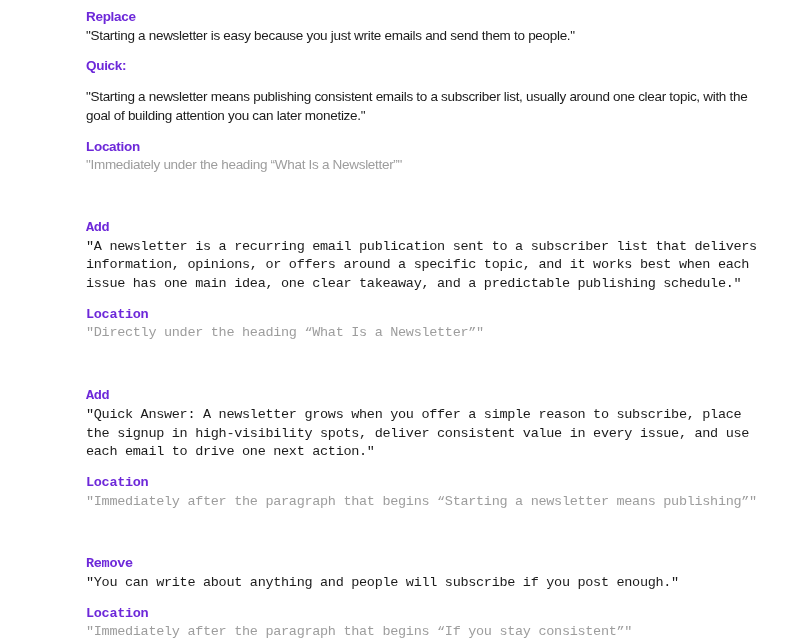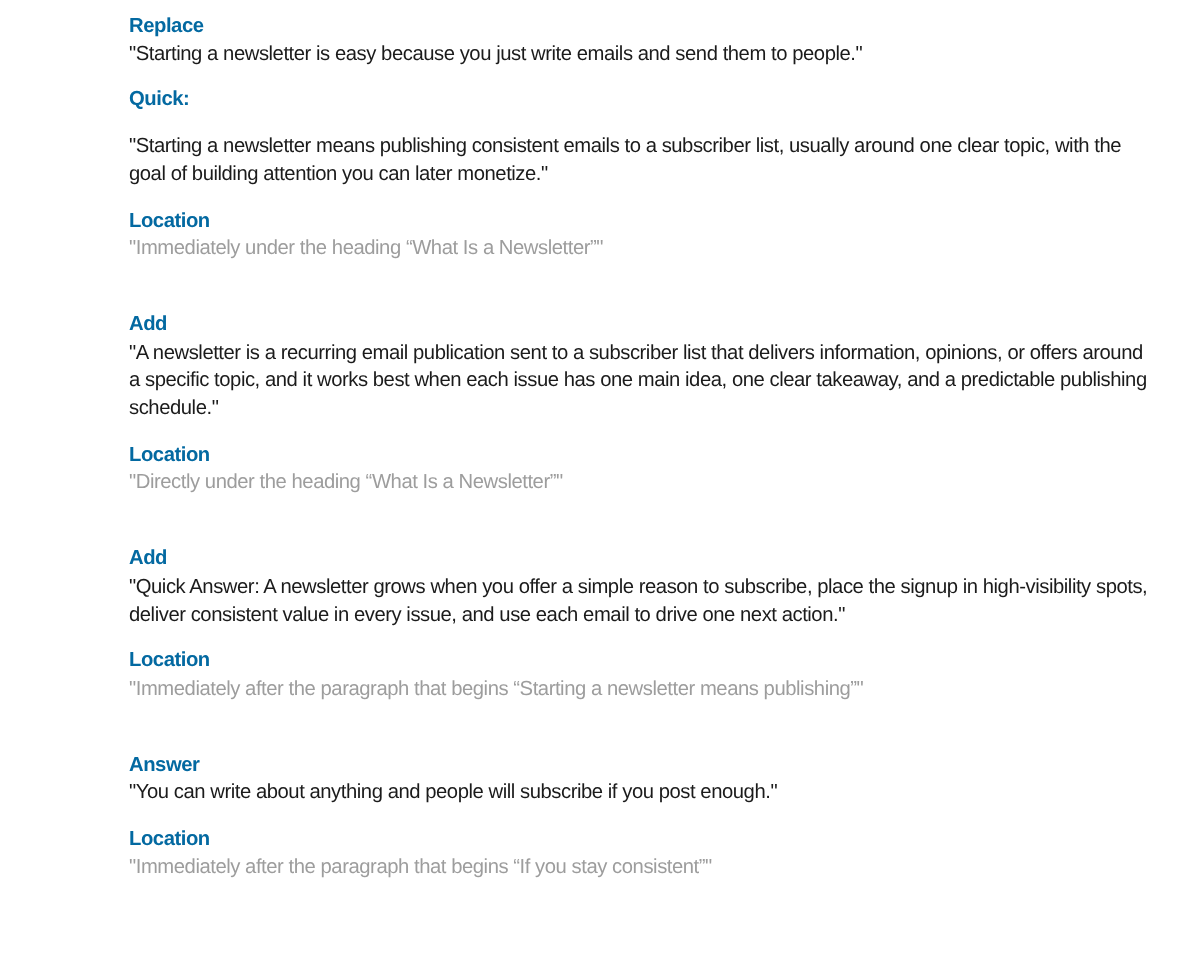--- a/index.html
+++ b/index.html
@@ -19,25 +19,26 @@
     padding-top: 8px;
     width: 684px;
     font-size: 13.5px;
     line-height: 18.7px;
     letter-spacing: -0.3px;
   }
   .block {
     margin: 0 0 12px 0;
   }
   .edit-section + .edit-section {
-    margin-top: 32px;
+    margin-top: 44px;
+    font-family: Liberation Mono, monospace;
   }
   .label {
     font-weight: 700;
-    color: #0369a1;
+    color: #6d28d9;
   }
   .quote-text {
     color: #1b1b1b;
   }
   .muted {
     color: #9d9d9d;
   }
 </style>
 </head>
 <body>
@@ -78,21 +79,21 @@
       <span class="quote-text">"Quick Answer: A newsletter grows when you offer a simple reason to subscribe, place the signup in high-visibility spots, deliver consistent value in every issue, and use each email to drive one next action."</span>
     </p>
     <p class="block">
       <strong class="label">Location</strong><br>
       <span class="muted">"Immediately after the paragraph that begins “Starting a newsletter means publishing”"</span>
     </p>
   </section>
 
   <section class="edit-section">
     <p class="block">
-      <strong class="label">Answer</strong><br>
+      <strong class="label">Remove</strong><br>
       <span class="quote-text">"You can write about anything and people will subscribe if you post enough."</span>
     </p>
     <p class="block">
       <strong class="label">Location</strong><br>
       <span class="muted">"Immediately after the paragraph that begins “If you stay consistent”"</span>
     </p>
   </section>
 
 </div>
 

